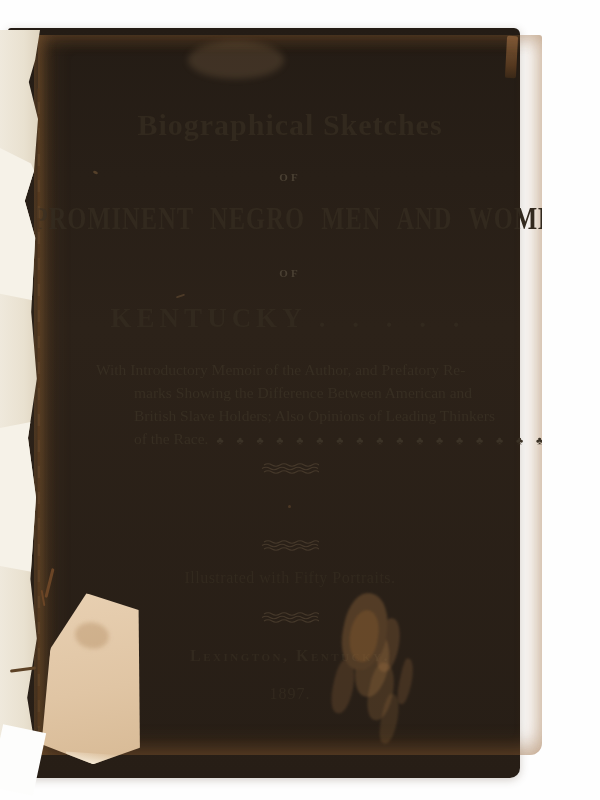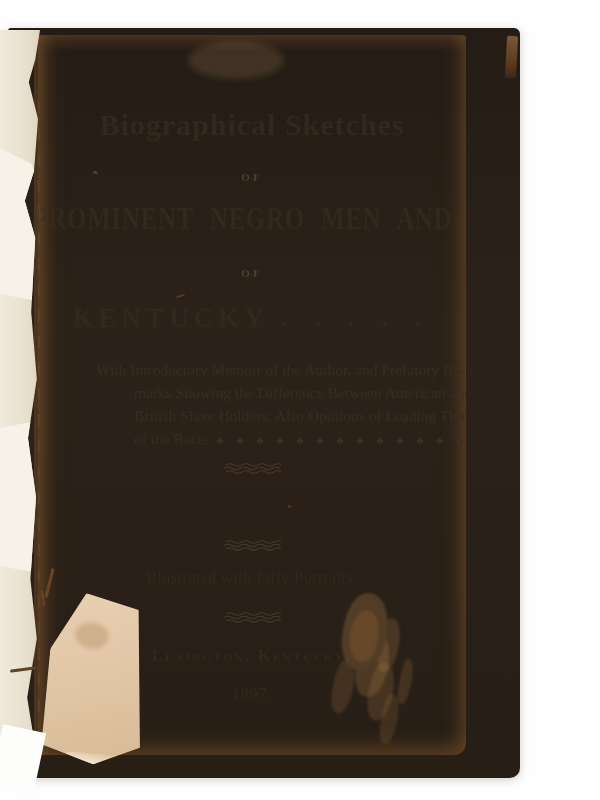--- a/index.html
+++ b/index.html
@@ -20,21 +20,21 @@
     box-shadow:0 2px 8px rgba(80,60,40,0.25);
   }
   .corner-wear{
     position:absolute;right:3px;top:8px;width:11px;height:42px;
     background:linear-gradient(180deg,#7a5738,#55381f 70%,#3a2817);
     transform:rotate(3deg);border-radius:2px;
   }
 
   
   .page{
-    position:absolute;left:30px;top:7px;width:428px;height:720px;
+    position:absolute;left:30px;top:7px;width:504px;height:720px;
     background:radial-gradient(ellipse at 42% 42%, #f1decv 0%, #f0dcc3 0%, #ecd6ba 45%, #e4c9a8 75%, #d9ba94 100%);
     border-radius:2px 3px 12px 3px;
     box-shadow:inset -10px 0 18px rgba(150,100,55,0.22),
                inset 0 -12px 18px rgba(150,100,55,0.26),
                inset 0 8px 14px rgba(160,110,60,0.18),
                inset 14px 0 20px rgba(140,95,50,0.18);
     overflow:hidden;
   }
   .txt{position:absolute;left:0;right:0;text-align:center;color:#32291e;}
   .series-title{top:73px;font-size:30px;font-weight:600;letter-spacing:1px;}

